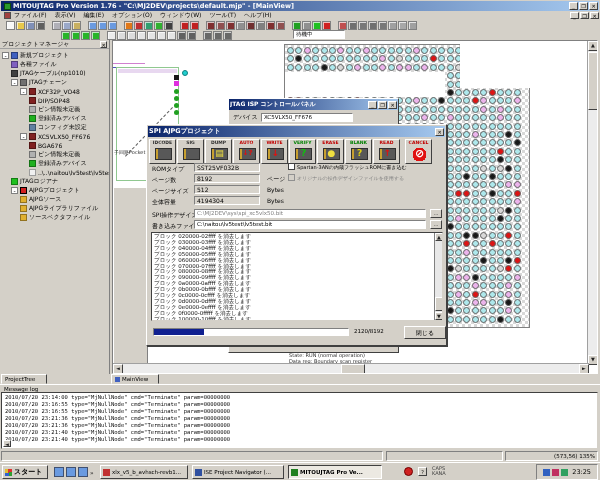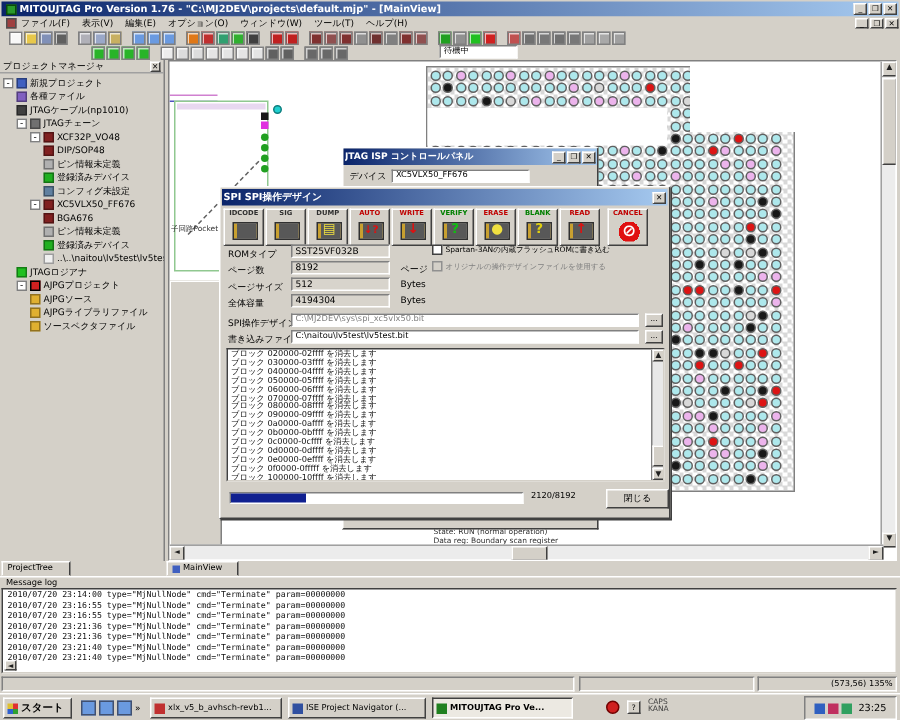--- a/index.html
+++ b/index.html
@@ -1202,21 +1202,21 @@
       <span class="wbtn">✕</span>
     </div>
     <div style="display:flex;align-items:center;margin:3px 4px;">
       <span class="t6" style="width:28px;">デバイス</span>
       <span class="txtbox" style="position:static;width:92px;display:inline-block;">XC5VLX50_FF676</span>
     </div>
   </div>
 
   <div class="abs outset" style="left:33px;top:83px;width:301px;height:222px;box-shadow:1px 1px 0 #404040;">
     <div class="titlebar" style="height:11px;padding:0 1px;margin:1px;">
-      <span class="t65" style="font-weight:bold;flex:1;">SPI SPI操作デザイン</span>
+      <span class="t65" style="font-weight:bold;flex:1;">SPI AJPGプロジェクト</span>
       <span class="wbtn">✕</span>
     </div>
     <div id="spi-buttons" style="display:flex;gap:1px;padding:1px 2px;">
         <div class="spi-btn">
           <span class="lbl" style="color: rgb(48, 48, 48);">IDCODE</span>
           <span class="chipicon"></span>
           <span class="glyph"></span>
         </div>
         <div class="spi-btn">
           <span class="lbl" style="color: rgb(48, 48, 48);">SIG</span>

